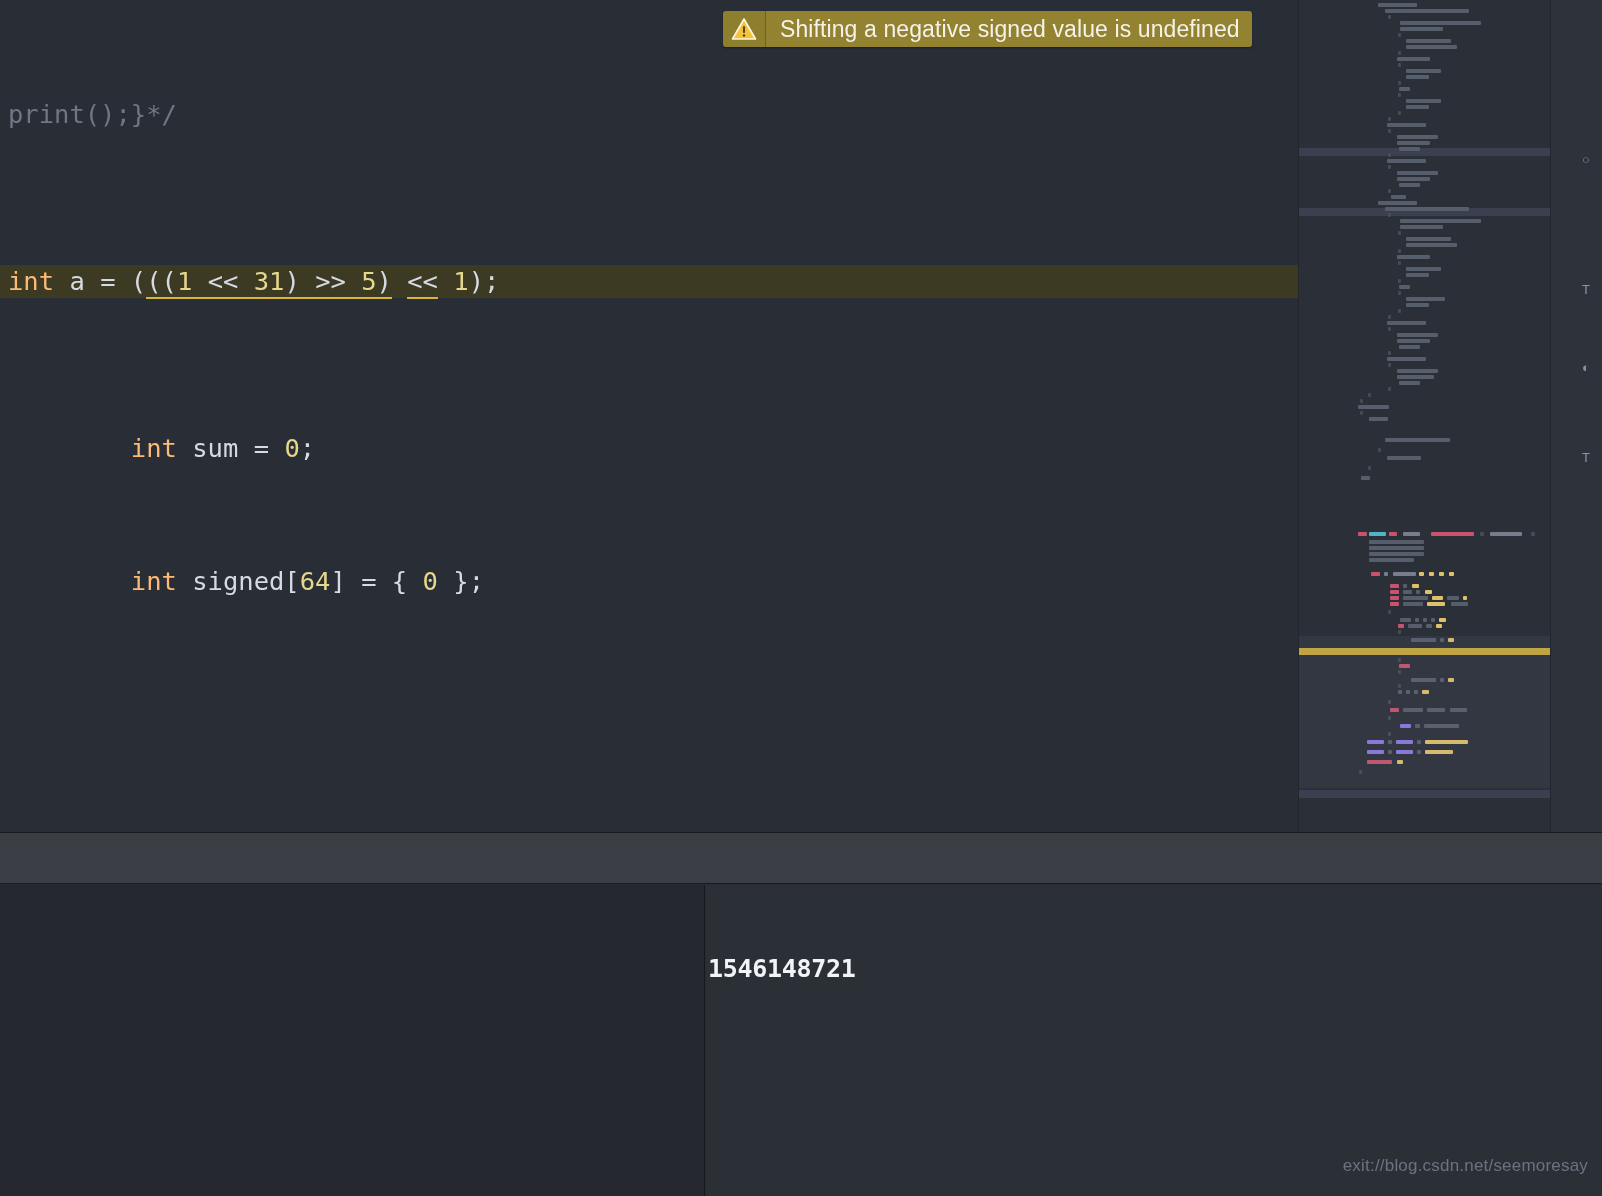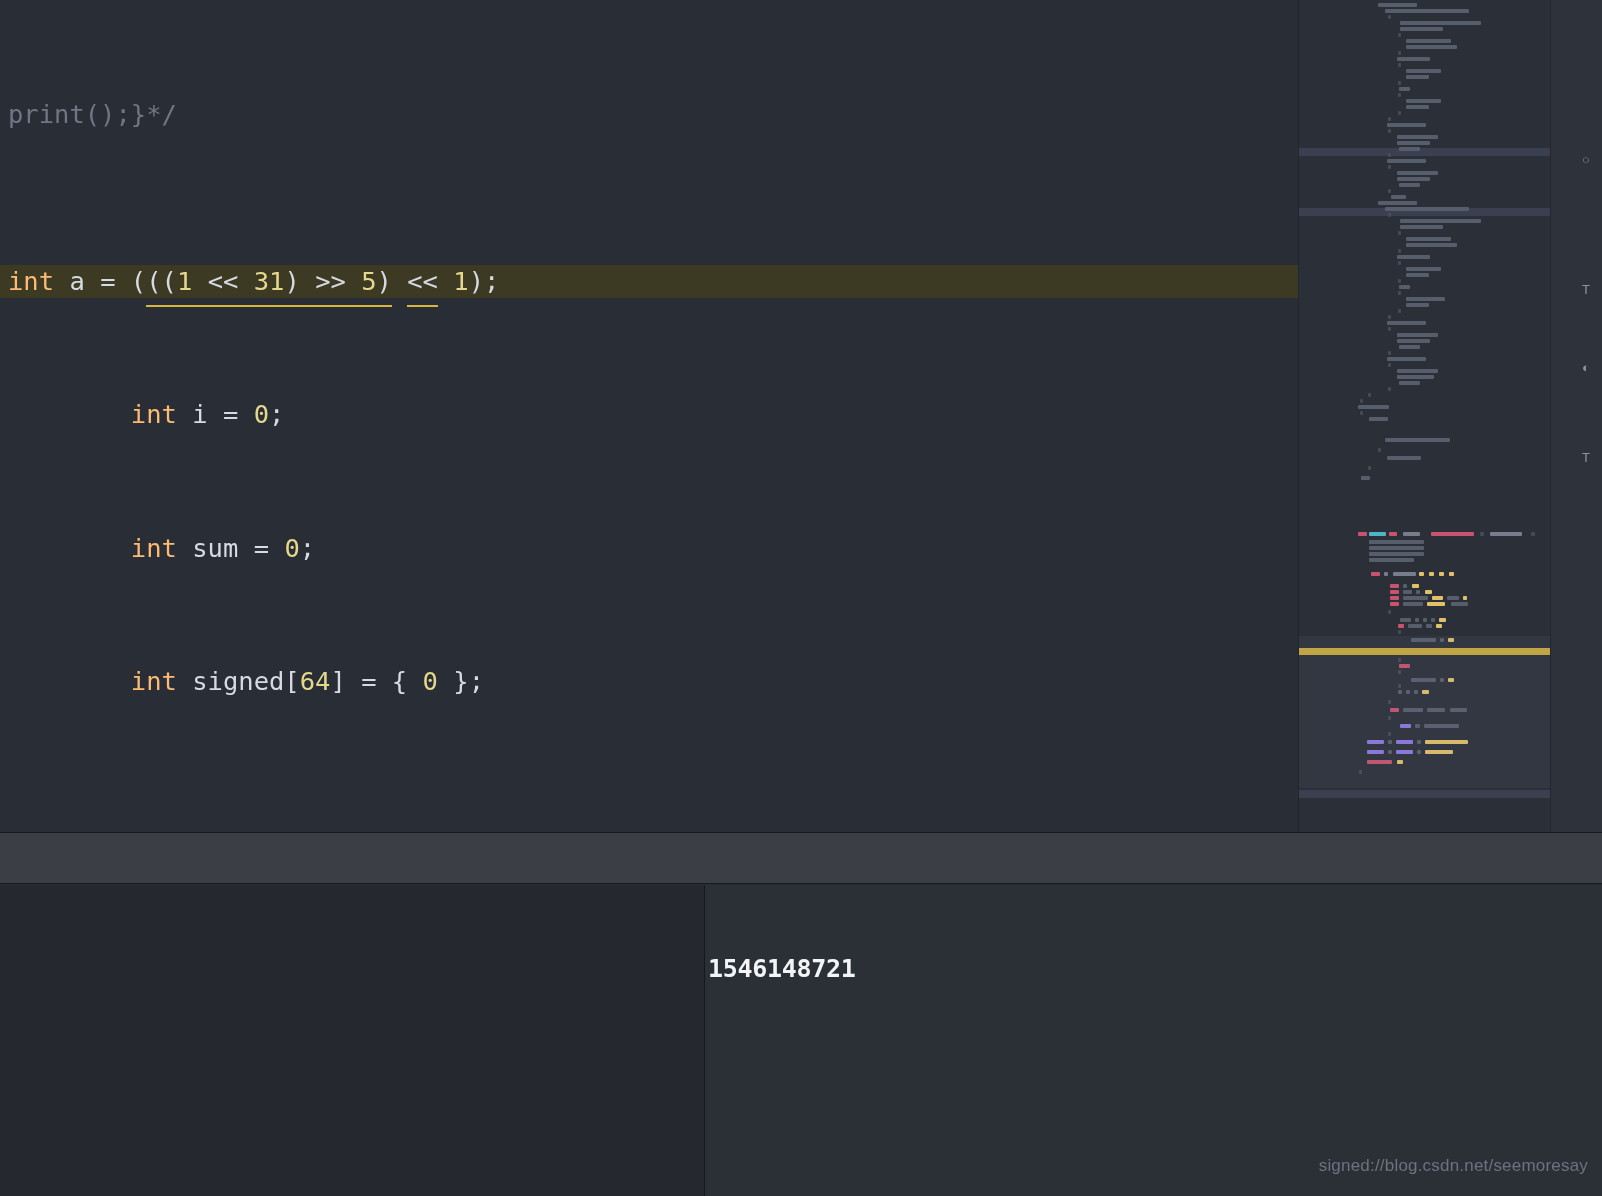--- a/index.html
+++ b/index.html
@@ -70,21 +70,21 @@
 
   
   .kw   { color: #fdba74; }
   .num  { color: #e5d88c; }
   .id   { color: #d6dae2; }
   .cmt  { color: #6f7684; }
   .op   { color: #d6dae2; }
 
   .underline-y {
     border-bottom: 2px solid #d8b43a;
-    padding-bottom: 9px;
+    padding-bottom: 1px;
   }
 
   
   .warn-banner {
     position: absolute;
     left: 723px;
     top: 11px;
     height: 36px;
     display: flex;
     align-items: stretch;
@@ -257,21 +257,20 @@
 
     <div class="code-surface">
       <div class="code-lines">
 
         
         <div class="line"><span class="cmt">print();}*/</span></div>
 
         
         <div class="line warn-row"><span class="kw">int</span><span class="id"> a </span><span class="op">= </span><span class="op">(</span><span class="underline-y"><span class="op">((</span><span class="num">1</span><span class="op"> &lt;&lt; </span><span class="num">31</span><span class="op">) &gt;&gt; </span><span class="num">5</span><span class="op">)</span></span><span class="op"> </span><span class="underline-y"><span class="op">&lt;&lt;</span></span><span class="op"> </span><span class="num">1</span><span class="op">);</span></div>
 
-        <div class="line">        <span class="kw">int</span><span class="id"> i </span><span class="op">= </span><span class="num">0</span><span class="op">;</span></div>
 
         <div class="line">        <span class="kw">int</span><span class="id"> sum </span><span class="op">= </span><span class="num">0</span><span class="op">;</span></div>
 
         <div class="line">        <span class="kw">int</span><span class="id"> signed</span><span class="op">[</span><span class="num">64</span><span class="op">] = { </span><span class="num">0</span><span class="op"> };</span></div>
 
 
         
 
         
 
@@ -305,20 +304,30 @@
 
         
 
         
 
         
 
       </div>
     </div>
 
+    <div class="warn-banner">
+      <div class="warn-icon-box">
+        <svg class="tri-warn" width="26" height="24" viewBox="0 0 26 24" aria-hidden="true">
+          <path d="M13 2 L24.5 22 L1.5 22 Z" fill="#f6c43c" stroke="#fdf6e0" stroke-width="1.6" stroke-linejoin="round"></path>
+          <rect x="11.9" y="9" width="2.2" height="7" rx="1" fill="#5a4d12"></rect>
+          <circle cx="13" cy="18.6" r="1.3" fill="#5a4d12"></circle>
+        </svg>
+      </div>
+      <div class="warn-text-box">Shifting a negative signed value is undefined</div>
+    </div>
 
     <div class="minimap">
       <div class="mini-canvas">
         <div class="mrow-sel" style="top:148px"></div>
         <div class="mrow-sel" style="top:208px"></div>
         <div class="mrow-hl" style="top:648px"></div>
         <div class="mrow-sel" style="top:790px"></div>
 
         <div class="mbar" style="left:79px;top:3px;width:39px"></div>
         <div class="mbar" style="left:86px;top:9px;width:84px"></div>
@@ -511,17 +520,17 @@
   </div>
 
   <div class="split-bar"></div>
 
   <div class="console-area">
     <div class="console-left"></div>
     <div class="console-right">
       <div class="console-text">
         <div class="console-line">1546148721</div>
       </div>
-      <div class="watermark">signed://blog.csdn.net/seemoresay</div>
+      <div class="watermark">exit://blog.csdn.net/seemoresay</div>
     </div>
   </div>
 
 </div>
 
 </body></html>

